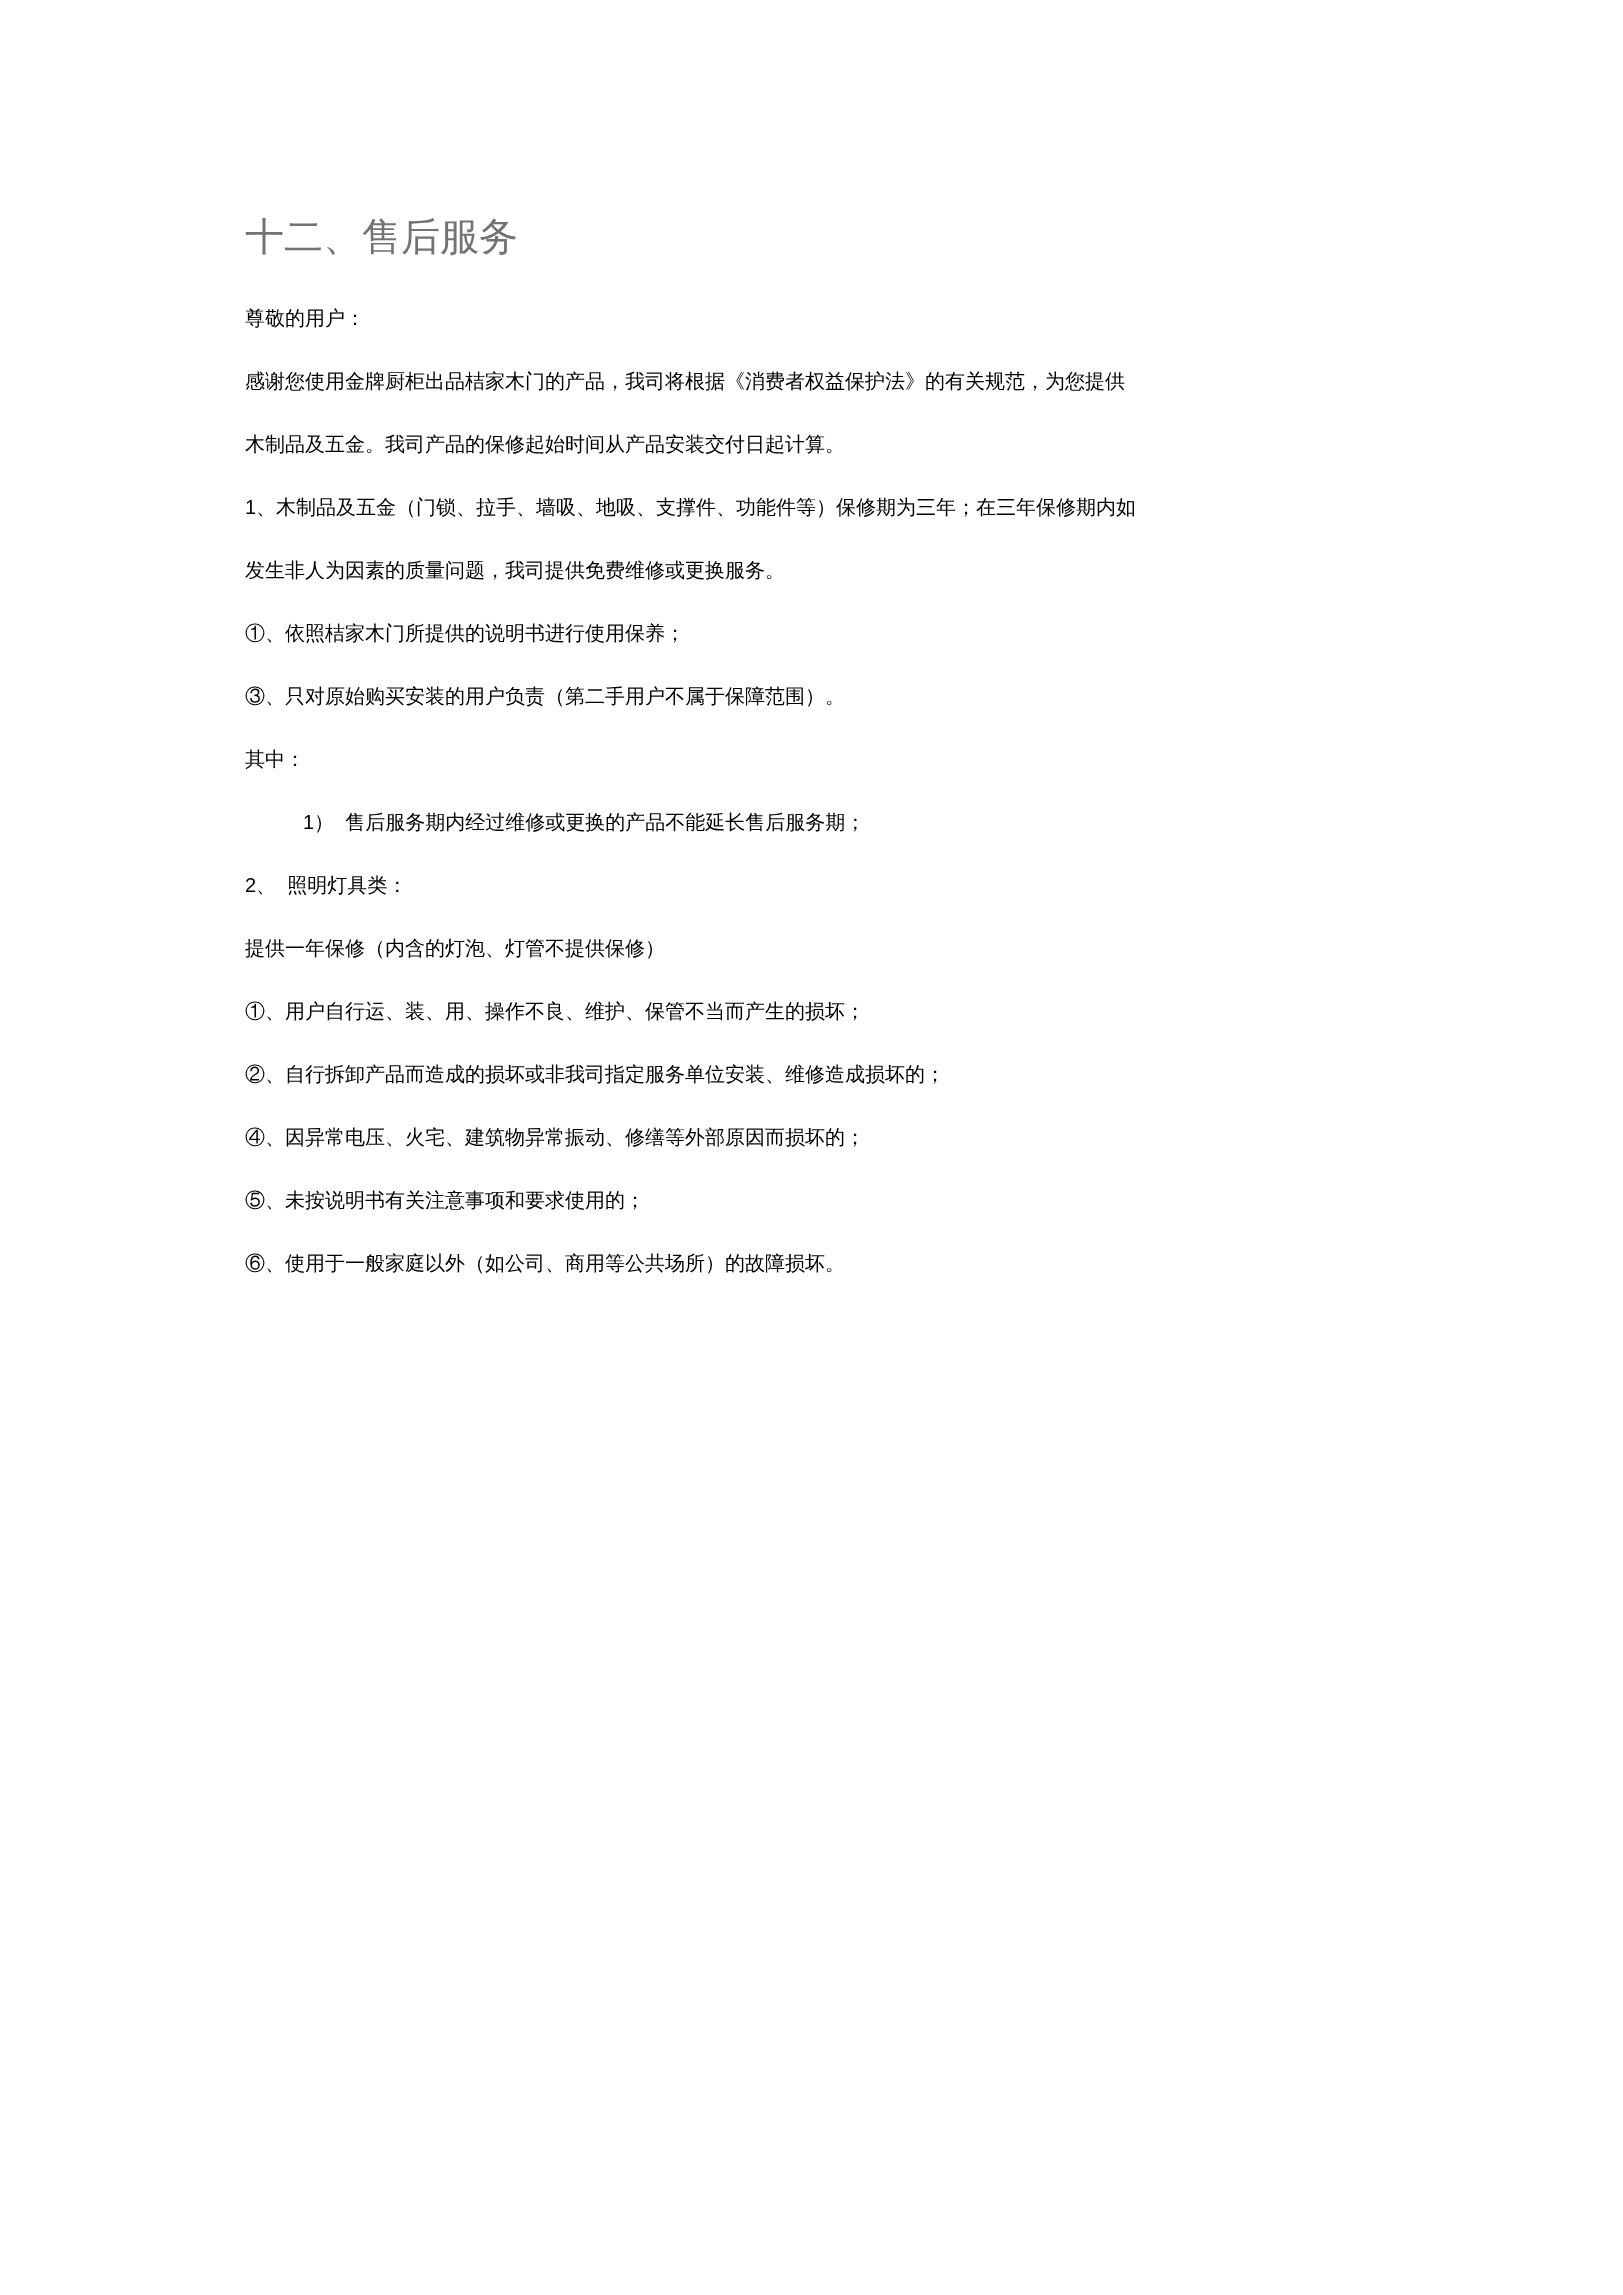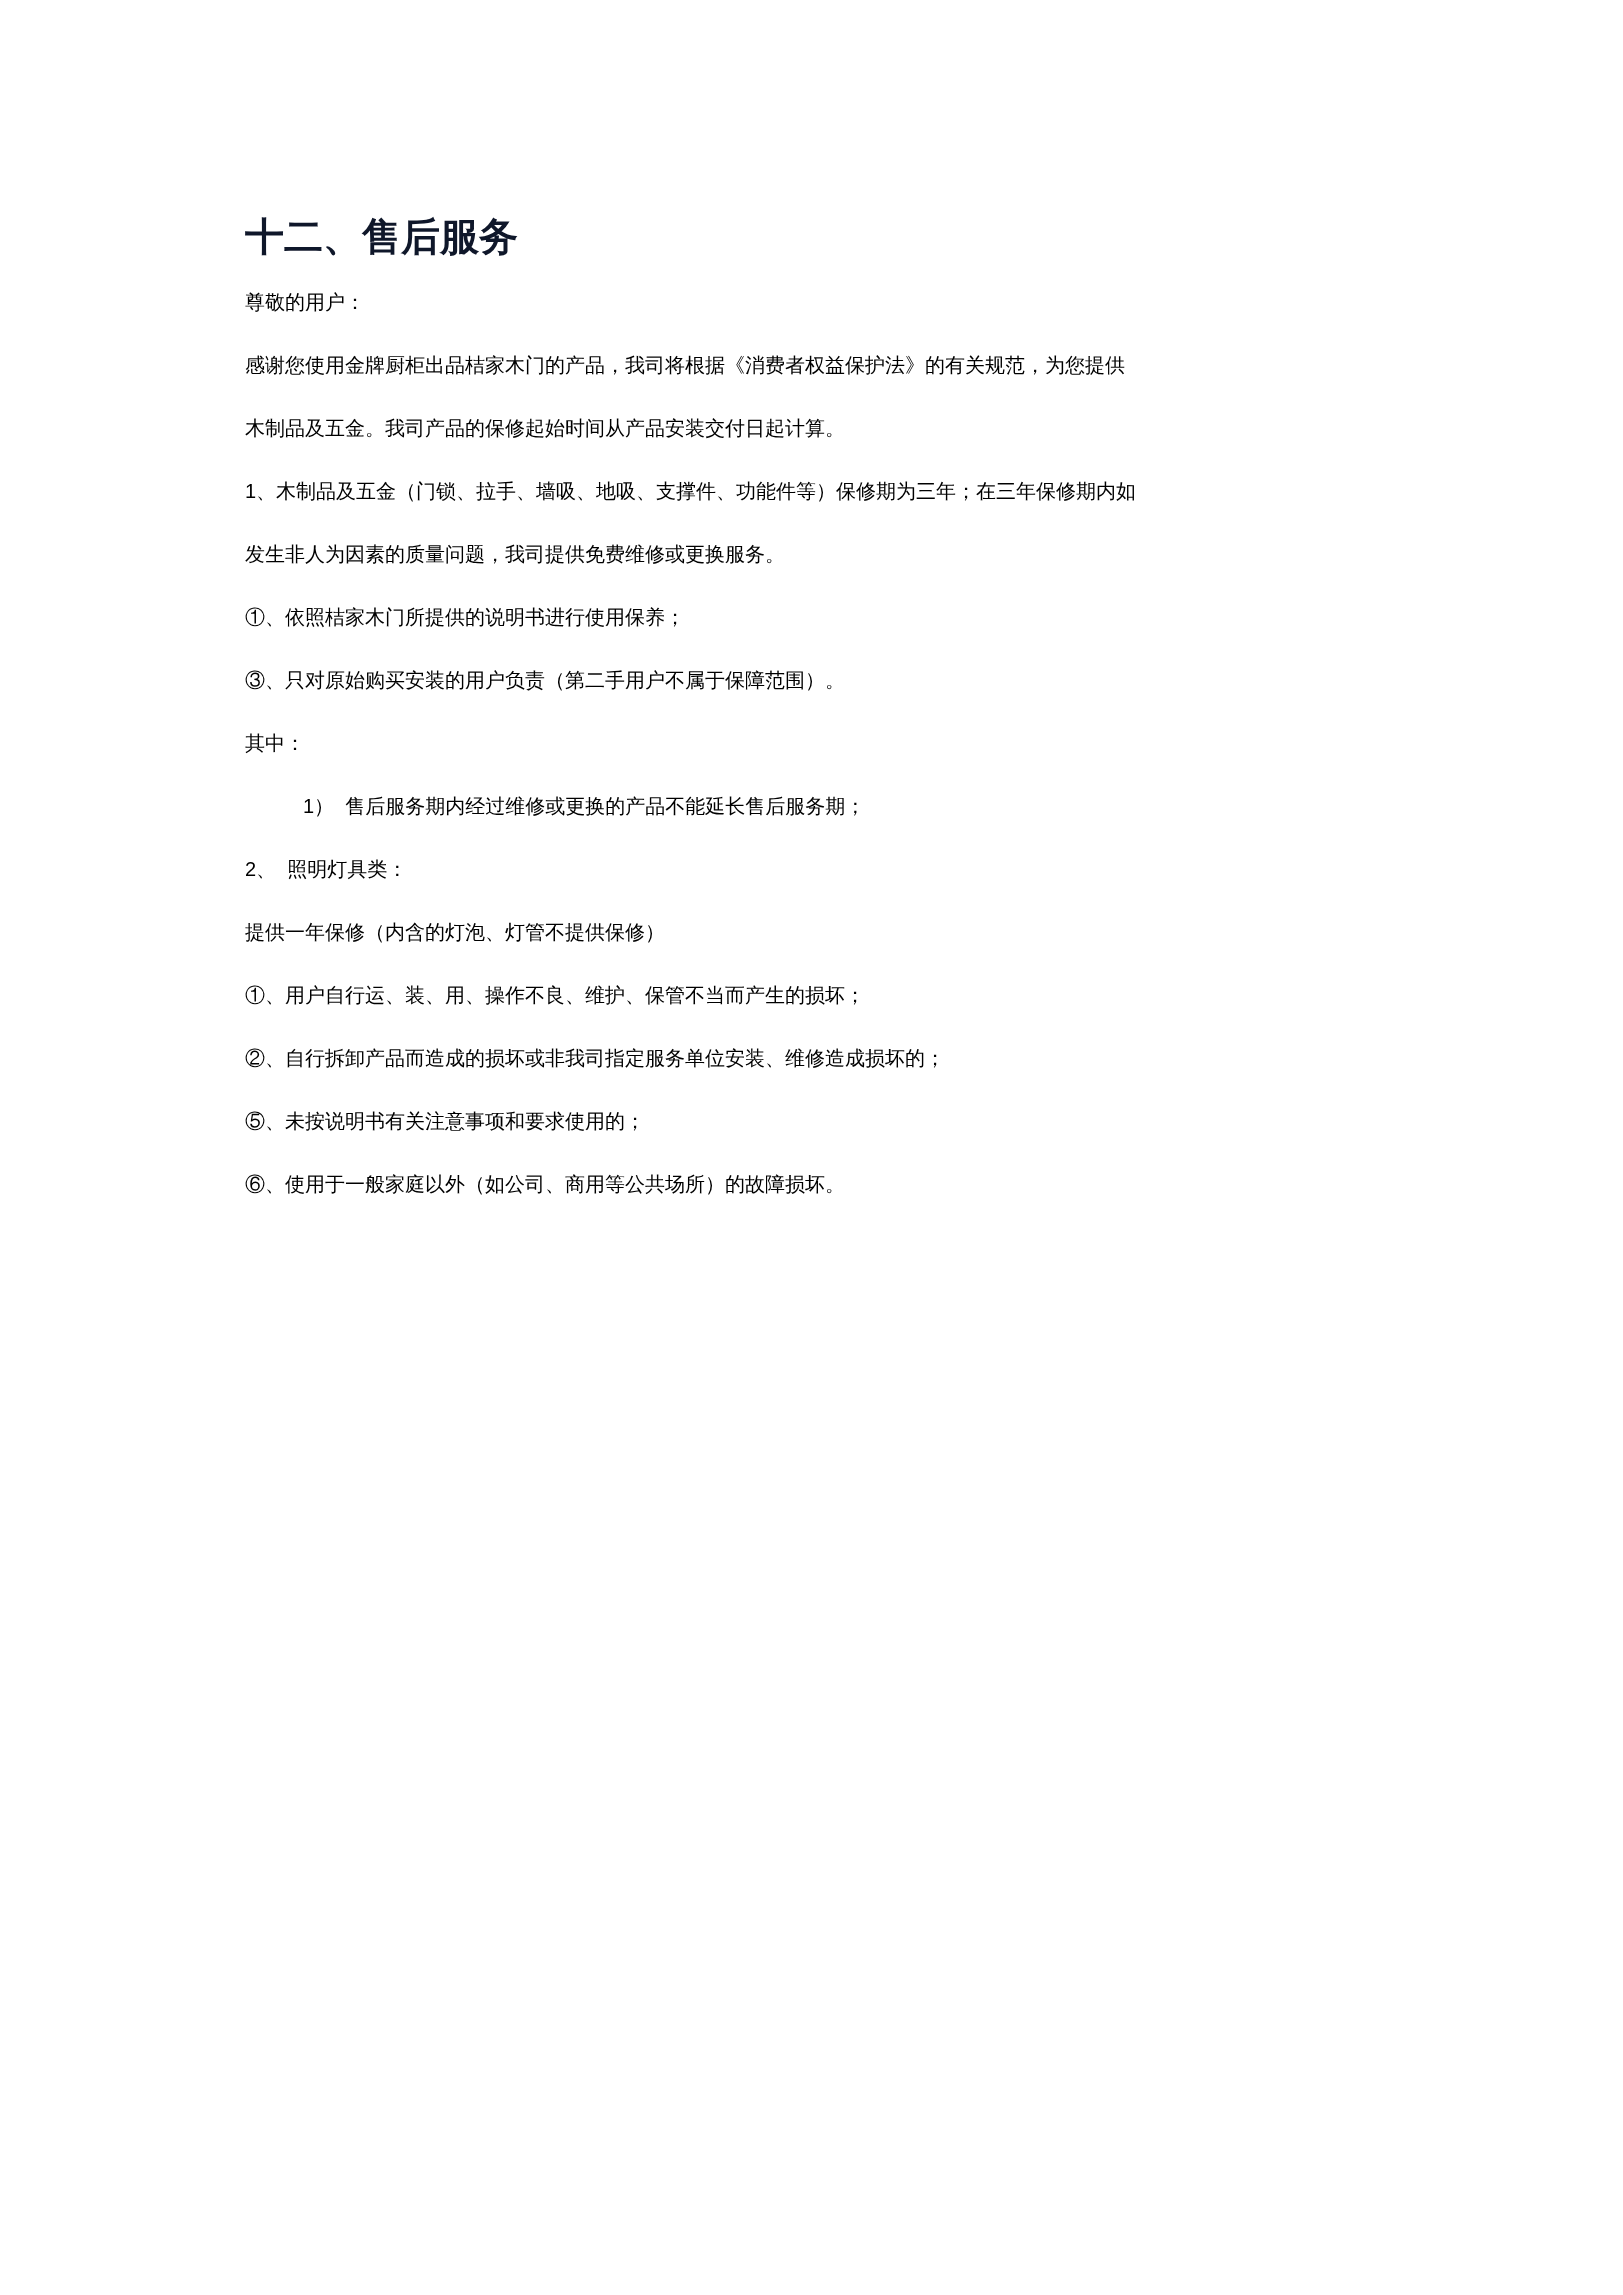--- a/index.html
+++ b/index.html
@@ -15,25 +15,25 @@
     color: #000000;
   }
   .page {
     box-sizing: border-box;
     width: 1623px;
     height: 2295px;
     background: #ffffff;
     padding: 216px 118px 0 245px;
   }
   .doc-title {
-    margin: 0 0 14px 0;
+    margin: 0 0 30px 0;
     font-size: 39px;
     line-height: 41px;
-    font-weight: bold;
-    color: #0f172a;
+    font-weight: normal;
+    color: #737373;
   }
   .doc-body {
     width: 1260px;
   }
   .line {
     font-size: 20px;
     line-height: 63px;
     height: 63px;
     white-space: pre;
     color: #000000;
@@ -54,17 +54,18 @@
       <div class="line">1、木制品及五金（门锁、拉手、墙吸、地吸、支撑件、功能件等）保修期为三年；在三年保修期内如</div>
       <div class="line">发生非人为因素的质量问题，我司提供免费维修或更换服务。</div>
       <div class="line">①、依照桔家木门所提供的说明书进行使用保养；</div>
       <div class="line">③、只对原始购买安装的用户负责（第二手用户不属于保障范围）。</div>
       <div class="line">其中：</div>
       <div class="line indent-2">1）  售后服务期内经过维修或更换的产品不能延长售后服务期；</div>
       <div class="line">2、  照明灯具类：</div>
       <div class="line">提供一年保修（内含的灯泡、灯管不提供保修）</div>
       <div class="line">①、用户自行运、装、用、操作不良、维护、保管不当而产生的损坏；</div>
       <div class="line">②、自行拆卸产品而造成的损坏或非我司指定服务单位安装、维修造成损坏的；</div>
+      <div class="line">④、因异常电压、火宅、建筑物异常振动、修缮等外部原因而损坏的；</div>
       <div class="line">⑤、未按说明书有关注意事项和要求使用的；</div>
       <div class="line">⑥、使用于一般家庭以外（如公司、商用等公共场所）的故障损坏。</div>
     </div>
 </div>
 
 
 </body></html>

